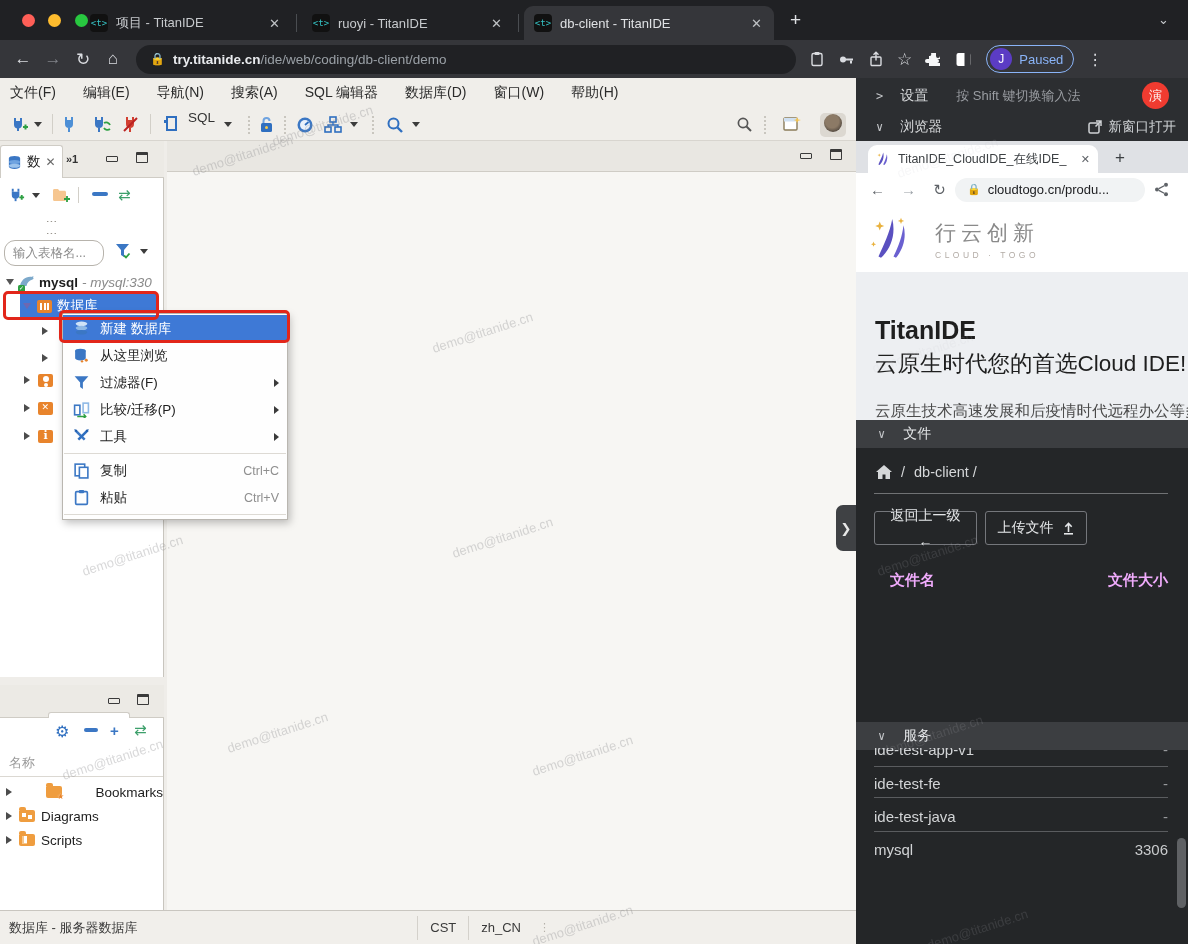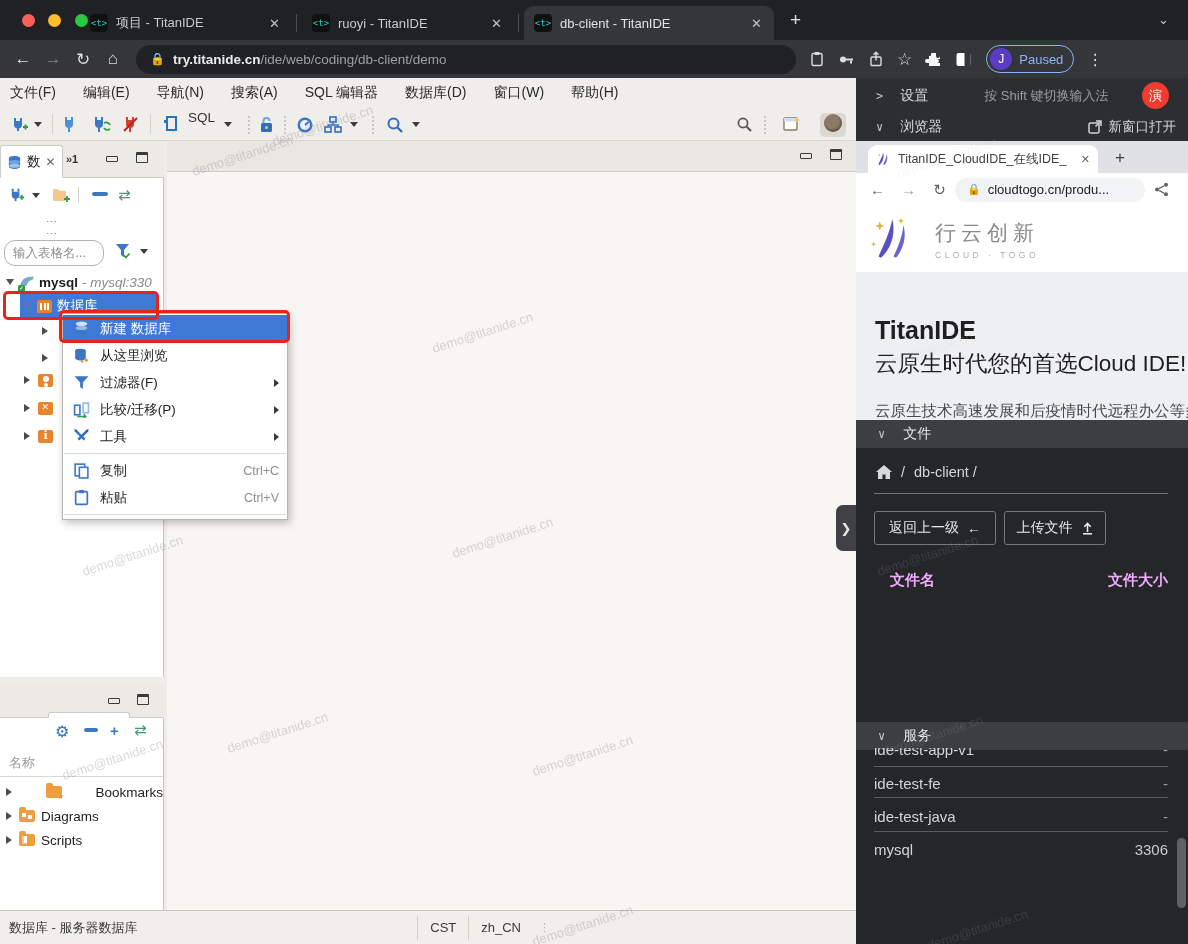--- a/index.html
+++ b/index.html
@@ -528,21 +528,21 @@
     </span>
   <span style="color:#b5b1aa;font-size:11px;margin:0 6px;">⋮</span>
   <span style="width:300px;"></span>
 </div>
 
 <div class="abs sidepanel"></div>
 
 <div class="abs sprow" style="left:876px;top:87px;width:300px;">
   <span class="chev">&gt;</span>
   <span style="margin-left:17px;">设置</span>
-  <span class="imehint" style="margin-left:56px;">按 Shift 键切换输入法</span>
+  <span class="imehint" style="margin-left:28px;">按 Shift 键切换输入法</span>
 </div>
 <div class="abs badge" style="left:1142px;top:82px;">
     <span>演</span>
   </div>
 
 <div class="abs sprow" style="left:876px;top:118px;width:300px;">
   <span class="chev">∨</span>
   <span style="margin-left:17px;">浏览器</span>
   <span style="margin-left:auto;display:flex;align-items:center;gap:7px;">
     <svg width="14" height="14" viewBox="0 0 14 14">
@@ -610,21 +610,21 @@
 <div class="abs darkarea" style="left:856px;top:448px;width:332px;height:274px;">
   <div class="crumb" style="margin:16px 0 0 20px;">
     <svg width="16" height="14" viewBox="0 0 16 14">
         <path d="M8 0 0 7h2v7h4.5V9.5h3V14H14V7h2z" fill="#d5d7d9"></path>
       </svg>
     <span>/</span>
     <span>db-client /</span>
   </div>
   <div style="margin:13px 20px 0 18px;border-top:1px solid #707274;"></div>
   <div style="margin:17px 0 0 18px;display:flex;gap:8px;">
-    <button class="dkbtn" style="width:122px;">
+    <button class="dkbtn" style="width:103px;flex-direction:column;">
       <span>返回上一级</span>
         <span>←</span>
     </button>
     <button class="dkbtn" style="width:102px;">
       <span>上传文件</span>
       <svg width="13" height="13" viewBox="0 0 13 13">
           <path d="M6.5 10V2M3.3 4.7 6.5 1.5l3.2 3.2" stroke="#e4e6e8" stroke-width="1.6" fill="none"></path>
           <path d="M2 11.8h9" stroke="#e4e6e8" stroke-width="1.6"></path>
         </svg>
     </button>

